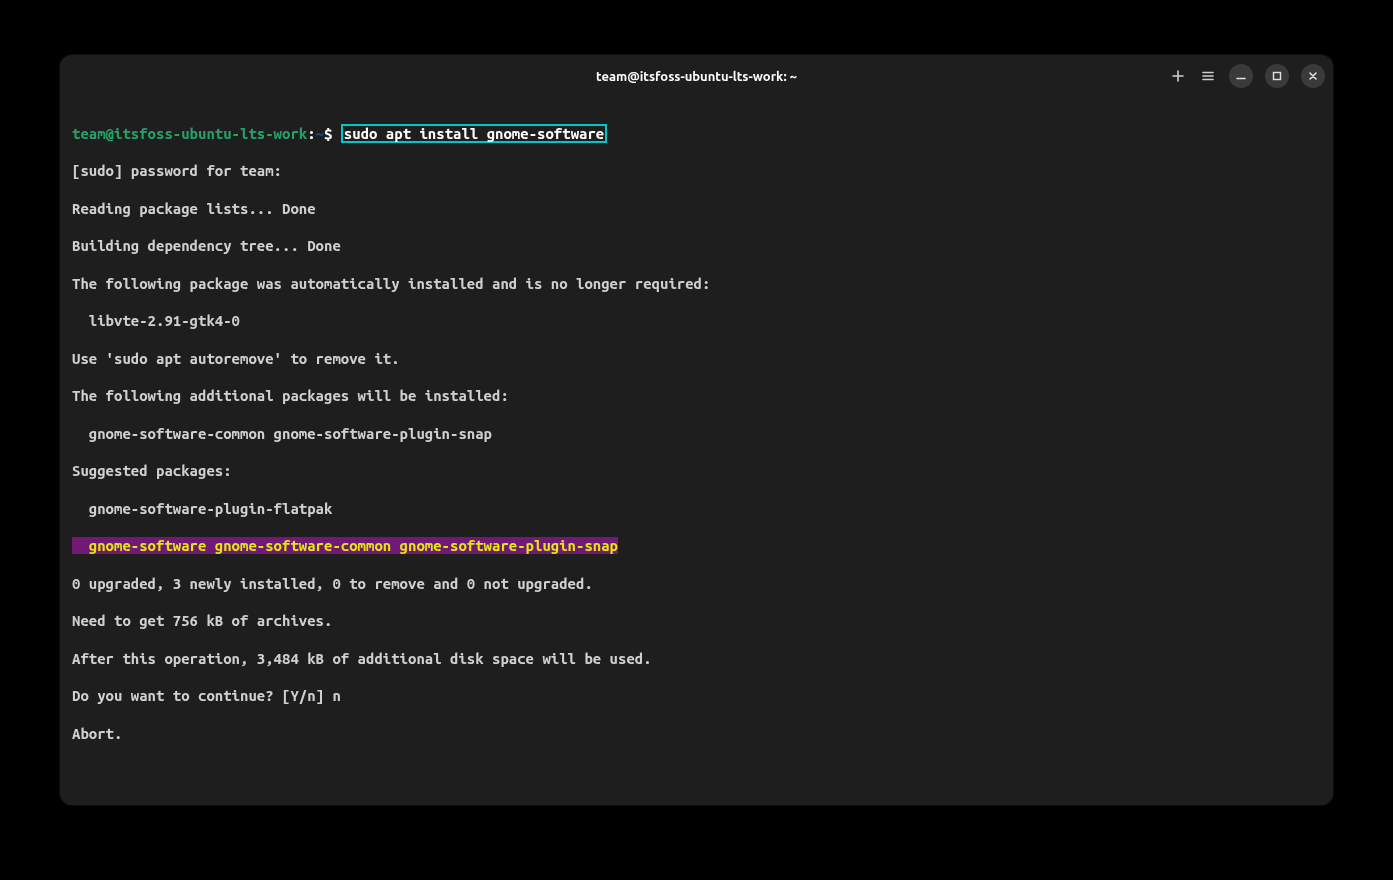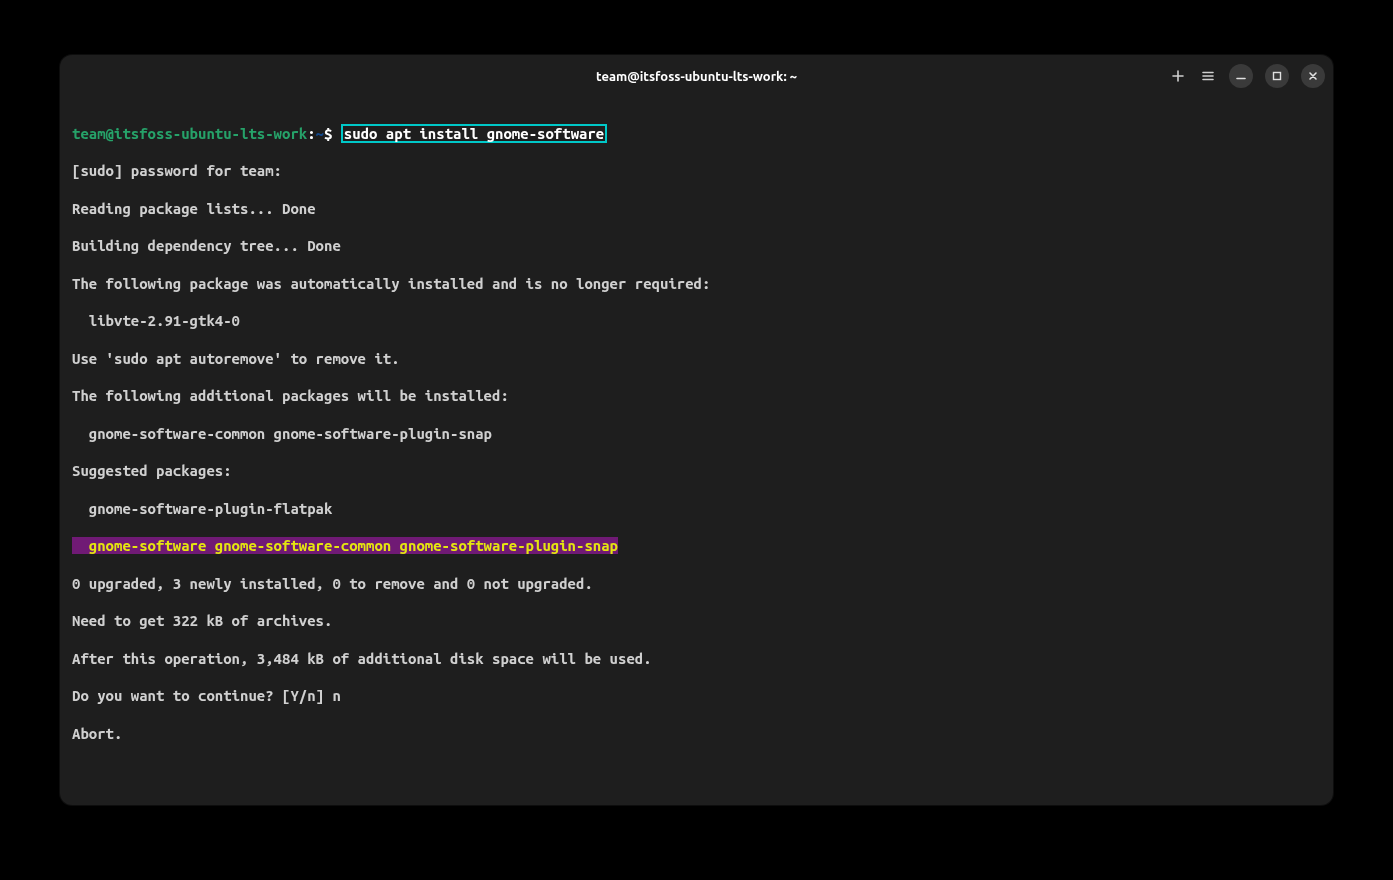--- a/index.html
+++ b/index.html
@@ -133,21 +133,21 @@
 <div class="line">Building dependency tree... Done</div>
 <div class="line">The following package was automatically installed and is no longer required:</div>
 <div class="line">  libvte-2.91-gtk4-0</div>
 <div class="line">Use 'sudo apt autoremove' to remove it.</div>
 <div class="line">The following additional packages will be installed:</div>
 <div class="line">  gnome-software-common gnome-software-plugin-snap</div>
 <div class="line">Suggested packages:</div>
 <div class="line">  gnome-software-plugin-flatpak</div>
 <div class="line"><span class="yellow-bg">  gnome-software gnome-software-common gnome-software-plugin-snap</span></div>
 <div class="line">0 upgraded, 3 newly installed, 0 to remove and 0 not upgraded.</div>
-<div class="line">Need to get 322 kB of archives.</div>
+<div class="line">Need to get 756 kB of archives.</div>
 <div class="line">After this operation, 3,484 kB of additional disk space will be used.</div>
 <div class="line">Do you want to continue? [Y/n] n</div>
 <div class="line">Abort.</div>
 
 
 
 
 
 
 

